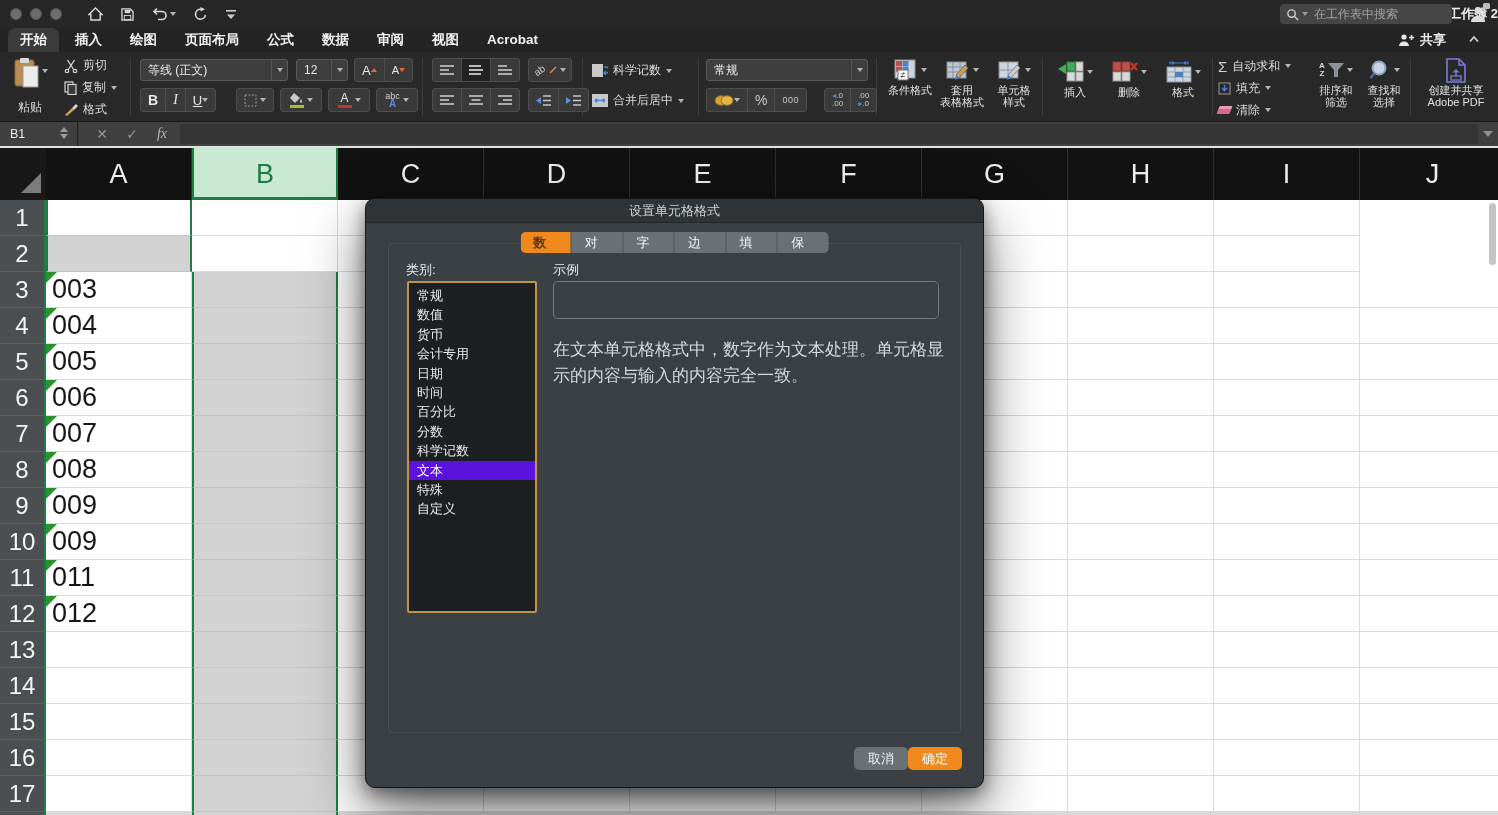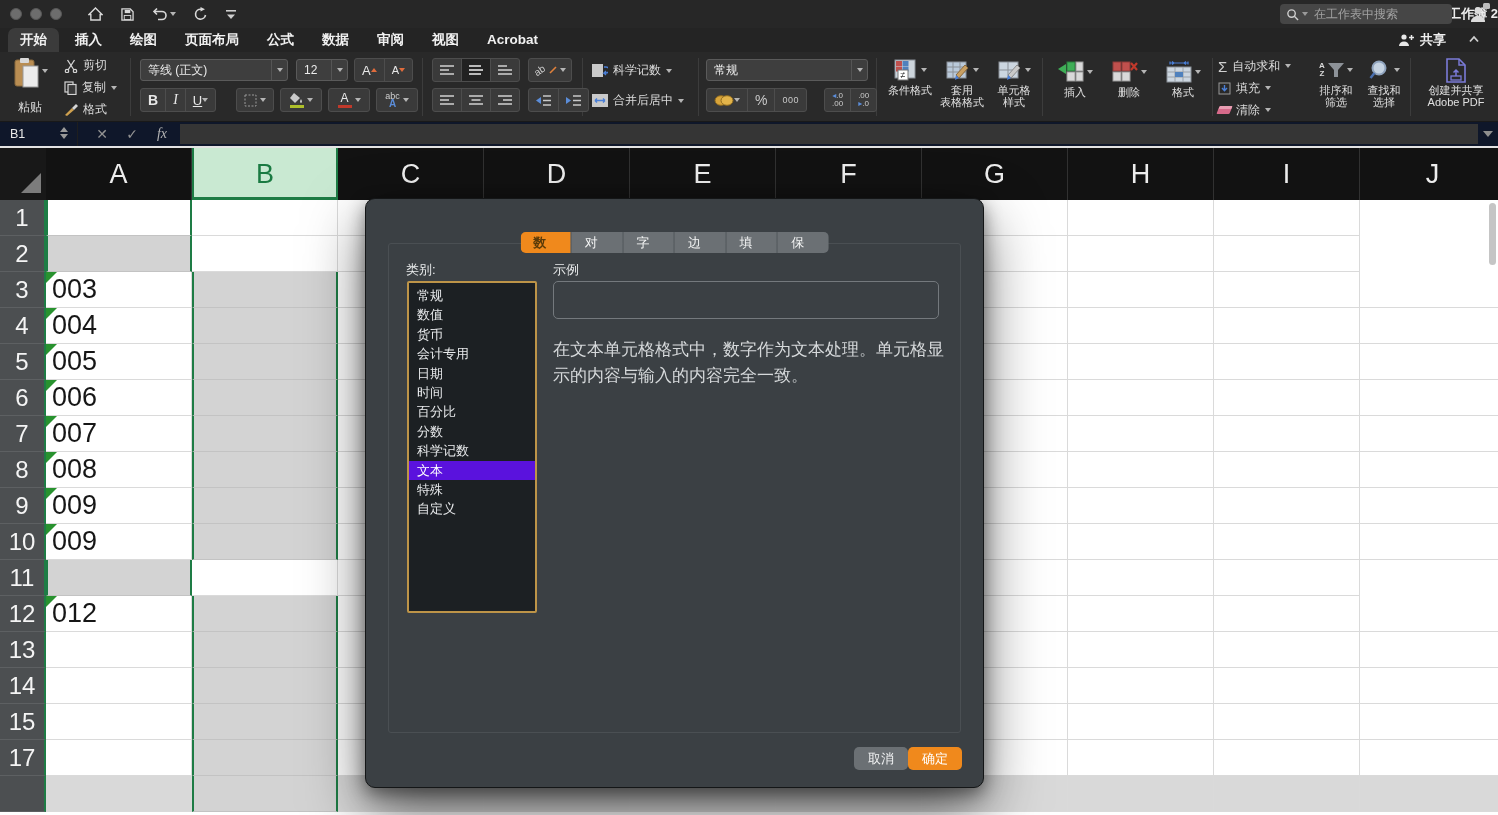--- a/index.html
+++ b/index.html
@@ -57,21 +57,21 @@
   .bigbtn .ib { height:28px; display:flex; align-items:center; justify-content:center; gap:3px; }
   .bigbtn .tl { font-size:11px; line-height:12px; color:#e0e0e0; }
   .erow { position:absolute; left:0; display:flex; align-items:center; gap:5px; height:20px; }
   .eraser { width:13px; height:8px; background:#d66a8a; transform:skewX(-22deg); border-radius:1px;
     box-shadow:inset 0 3px 0 #e79db2; }
   .azz { font-size:8px; line-height:8px; color:#d8d8d8; font-weight:700; text-align:center; }
   .decico { display:flex; flex-direction:column; align-items:center; font-size:8px; line-height:8px; color:#cdcdcd; }
   .bluearr { color:#5b8dd9; font-style:normal; font-size:8px; }
 
   
-  #formulabar { position:absolute; left:0; top:122px; width:100%; height:26px; background:#0f172a;
+  #formulabar { position:absolute; left:0; top:122px; width:100%; height:26px; background:#404040;
     border-bottom:2px solid #e3e3e3; }
   .namebox { position:absolute; left:0; top:0; width:78px; height:24px; color:#e8e8e8; font-size:12.5px;
     line-height:24px; padding-left:10px; border-right:1px solid #1e1e1e; }
   .spin { position:absolute; left:60px; top:5px; display:flex; flex-direction:column; gap:2px; }
   .spin b { width:0; height:0; border-left:4px solid transparent; border-right:4px solid transparent; }
   .spin .up { border-bottom:5px solid #9a9a9a; }
   .spin .dn { border-top:5px solid #9a9a9a; }
   .fbic { position:absolute; top:0; height:24px; line-height:24px; color:#939393; font-size:14px; text-align:center; width:20px; }
   .fxg { font-style:italic; font-family:"Liberation Serif",serif; color:#b5b5b5; }
   .fb-input { position:absolute; left:180px; right:20px; top:2px; bottom:2px; background:#353535; }
@@ -776,20 +776,21 @@
           <div class="cell"></div>
           <div class="cell"></div>
           <div class="cell"></div>
           <div class="cell"></div>
           <div class="cell"></div>
           <div class="cell"></div>
           <div class="cell"></div>
         </div>
         <div class="grow">
           <div class="rowh">11</div>
+          <div class="cell flag">011</div>
           <div class="cell selcol"></div>
           <div class="cell"></div>
           <div class="cell"></div>
           <div class="cell"></div>
           <div class="cell"></div>
           <div class="cell"></div>
           <div class="cell"></div>
           <div class="cell"></div>
           <div class="cell"></div>
         </div>
@@ -839,20 +840,33 @@
           <div class="cell"></div>
           <div class="cell"></div>
           <div class="cell"></div>
           <div class="cell"></div>
           <div class="cell"></div>
           <div class="cell"></div>
           <div class="cell"></div>
           <div class="cell"></div>
         </div>
         <div class="grow">
+          <div class="rowh">16</div>
+          <div class="cell"></div>
+          <div class="cell selcol"></div>
+          <div class="cell"></div>
+          <div class="cell"></div>
+          <div class="cell"></div>
+          <div class="cell"></div>
+          <div class="cell"></div>
+          <div class="cell"></div>
+          <div class="cell"></div>
+          <div class="cell"></div>
+        </div>
+        <div class="grow">
           <div class="rowh">17</div>
           <div class="cell"></div>
           <div class="cell selcol"></div>
           <div class="cell"></div>
           <div class="cell"></div>
           <div class="cell"></div>
           <div class="cell"></div>
           <div class="cell"></div>
           <div class="cell"></div>
           <div class="cell"></div>
@@ -869,20 +883,21 @@
           <div class="cell"></div>
           <div class="cell"></div>
           <div class="cell"></div>
           <div class="cell"></div>
         </div>
       </div>
     <div id="vscroll"></div>
   </div>
 
   <div id="dialog">
+    <div class="dlg-title">设置单元格格式</div>
     <div class="groupbox"></div>
     <div id="dlg-tabs">
         <div class="dseg active">数字</div>
         <div class="dseg">对齐</div>
         <div class="dseg">字体</div>
         <div class="dseg">边框</div>
         <div class="dseg">填充</div>
         <div class="dseg">保护</div>
       </div>
     <div class="dlabel" style="left:40px;top:62px">类别:</div>

